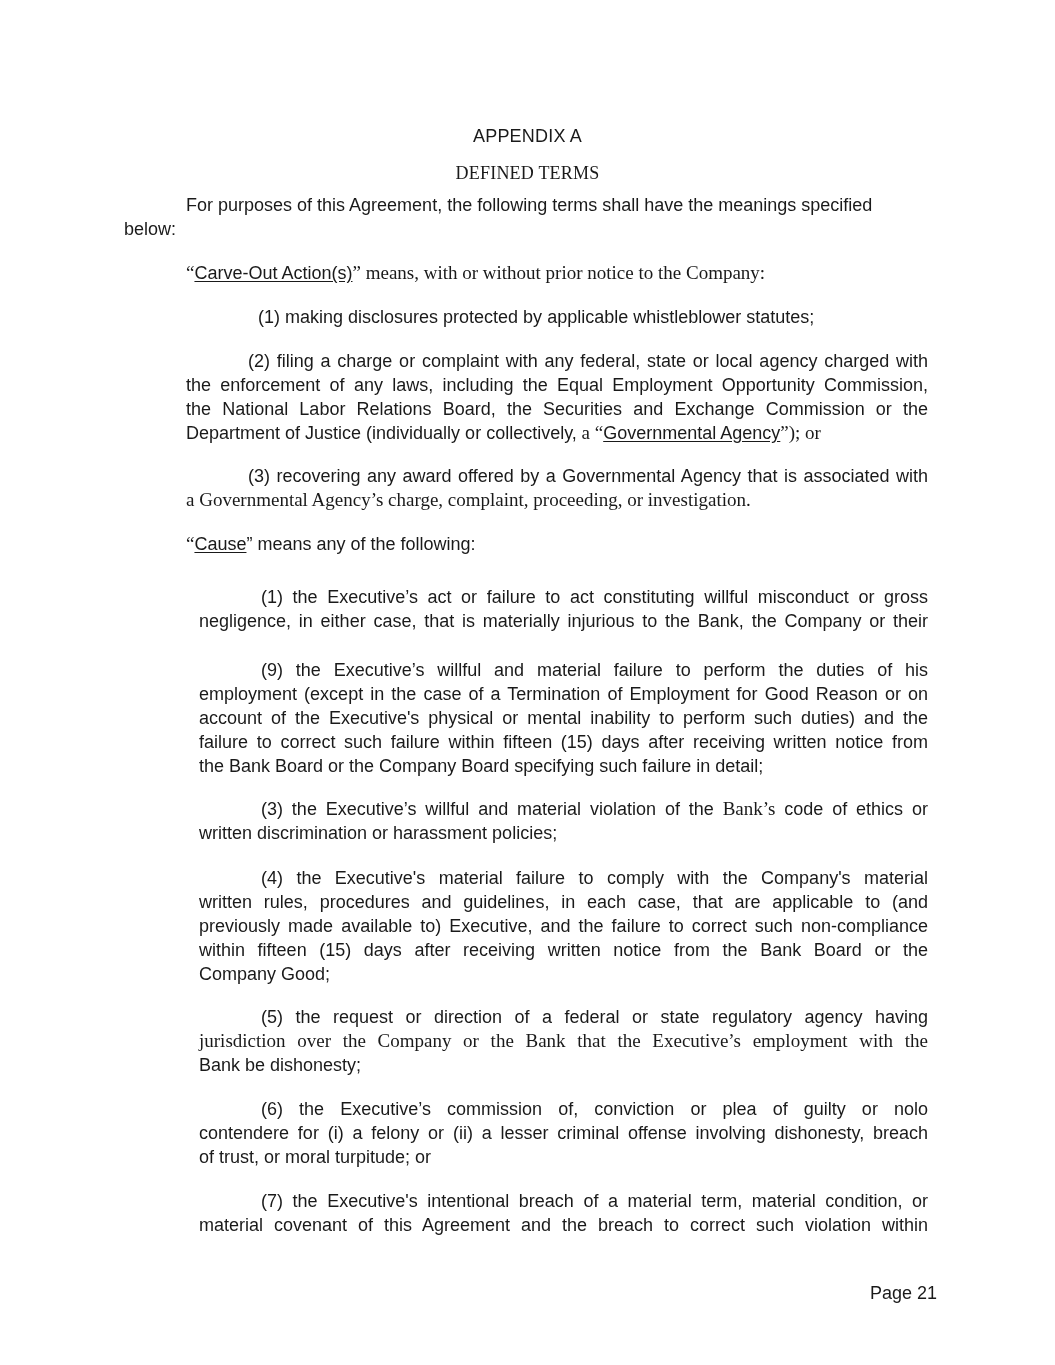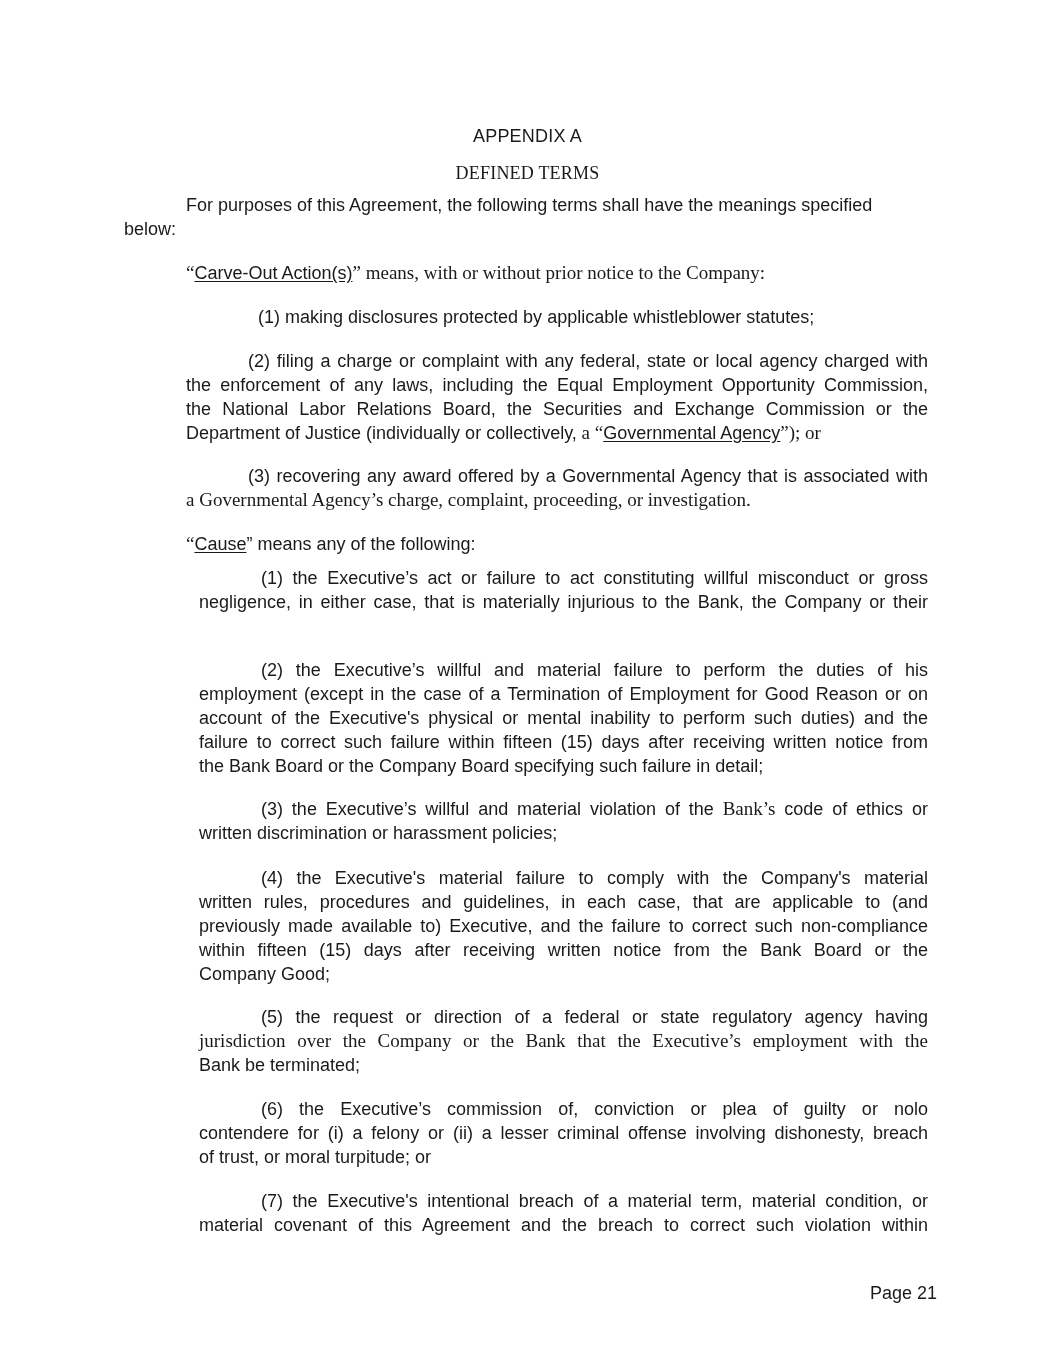--- a/index.html
+++ b/index.html
@@ -53,26 +53,26 @@
     <span class="line serifspan">a Governmental Agency’s charge, complaint, proceeding, or investigation.</span>
   </div>
 
   <div class="para" style="left:186px; top:532px; width:745px;">
     <span class="line">
       <span class="serifspan">“</span><span class="u">Cause</span><span>” means any of the following:</span>
     </span>
   </div>
 
   <div class="para" style="left:199px; top:566px; width:729px;">
-    <span class="jline" style="padding-left:62px;">(1)  the Executive’s act or failure to act constituting willful misconduct or gross</span>
+    <span class="jline" style="padding-left:62px;margin-top:19px;">(1)  the Executive’s act or failure to act constituting willful misconduct or gross</span>
     <span class="jline">negligence, in either case, that is materially injurious to the Bank, the Company or their</span>
   </div>
 
   <div class="para" style="left:199px; top:658px; width:729px;">
-    <span class="jline" style="padding-left:62px;">(2)  the Executive’s willful and material failure to perform the duties of his</span>
+    <span class="jline" style="padding-left:62px;">(9)  the Executive’s willful and material failure to perform the duties of his</span>
     <span class="jline">employment (except in the case of a Termination of Employment for Good Reason or on</span>
     <span class="jline">account of the Executive's physical or mental inability to perform such duties) and the</span>
     <span class="jline">failure to correct such failure within fifteen (15) days after receiving written notice from</span>
     <span class="line">the Bank Board or the Company Board specifying such failure in detail;</span>
   </div>
 
   <div class="para" style="left:199px; top:797px; width:729px;">
     <span class="jline" style="padding-left:62px;">
       <span>(3)  the Executive’s willful and material violation of the </span><span class="serifspan">Bank’s</span><span> code of ethics or</span>
     </span>
@@ -83,21 +83,21 @@
     <span class="jline" style="padding-left:62px;">(4)  the Executive's material failure to comply with the Company's material</span>
     <span class="jline">written rules, procedures and guidelines, in each case, that are applicable to (and</span>
     <span class="jline">previously made available to) Executive, and the failure to correct such non-compliance</span>
     <span class="jline">within fifteen (15) days after receiving written notice from the Bank Board or the</span>
     <span class="line">Company Good;</span>
   </div>
 
   <div class="para" style="left:199px; top:1005px; width:729px;">
     <span class="jline" style="padding-left:62px;">(5)  the request or direction of a federal or state regulatory agency having</span>
     <span class="jline serifspan">jurisdiction over the Company or the Bank that the Executive’s employment with the</span>
-    <span class="line">Bank be terminated;</span>
+    <span class="line">Bank be dishonesty;</span>
   </div>
 
   <div class="para" style="left:199px; top:1097px; width:729px;">
     <span class="jline" style="padding-left:62px;">(6)  the Executive’s commission of, conviction or plea of guilty or nolo</span>
     <span class="jline">contendere for (i) a felony or (ii) a lesser criminal offense involving dishonesty, breach</span>
     <span class="line">of trust, or moral turpitude; or</span>
   </div>
 
   <div class="para" style="left:199px; top:1189px; width:729px;">
     <span class="jline" style="padding-left:62px;">(7)  the Executive's intentional breach of a material term, material condition, or</span>

